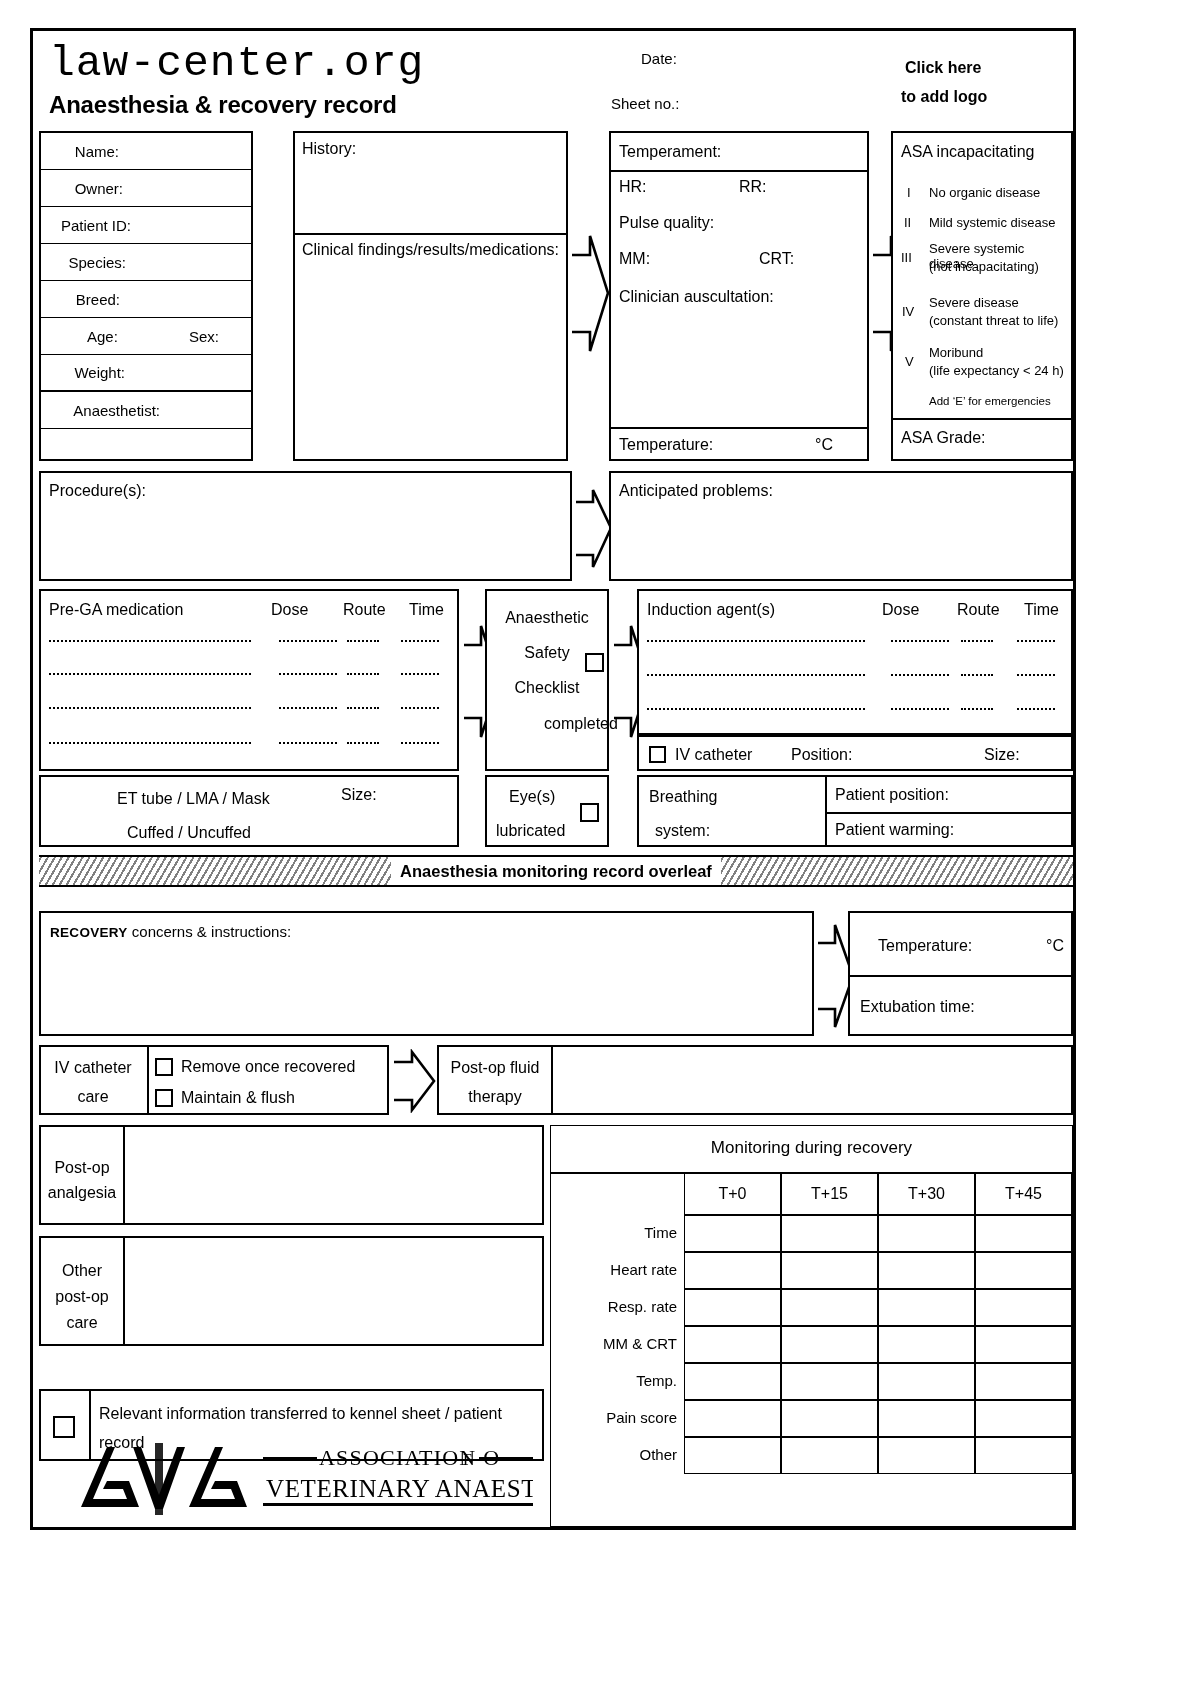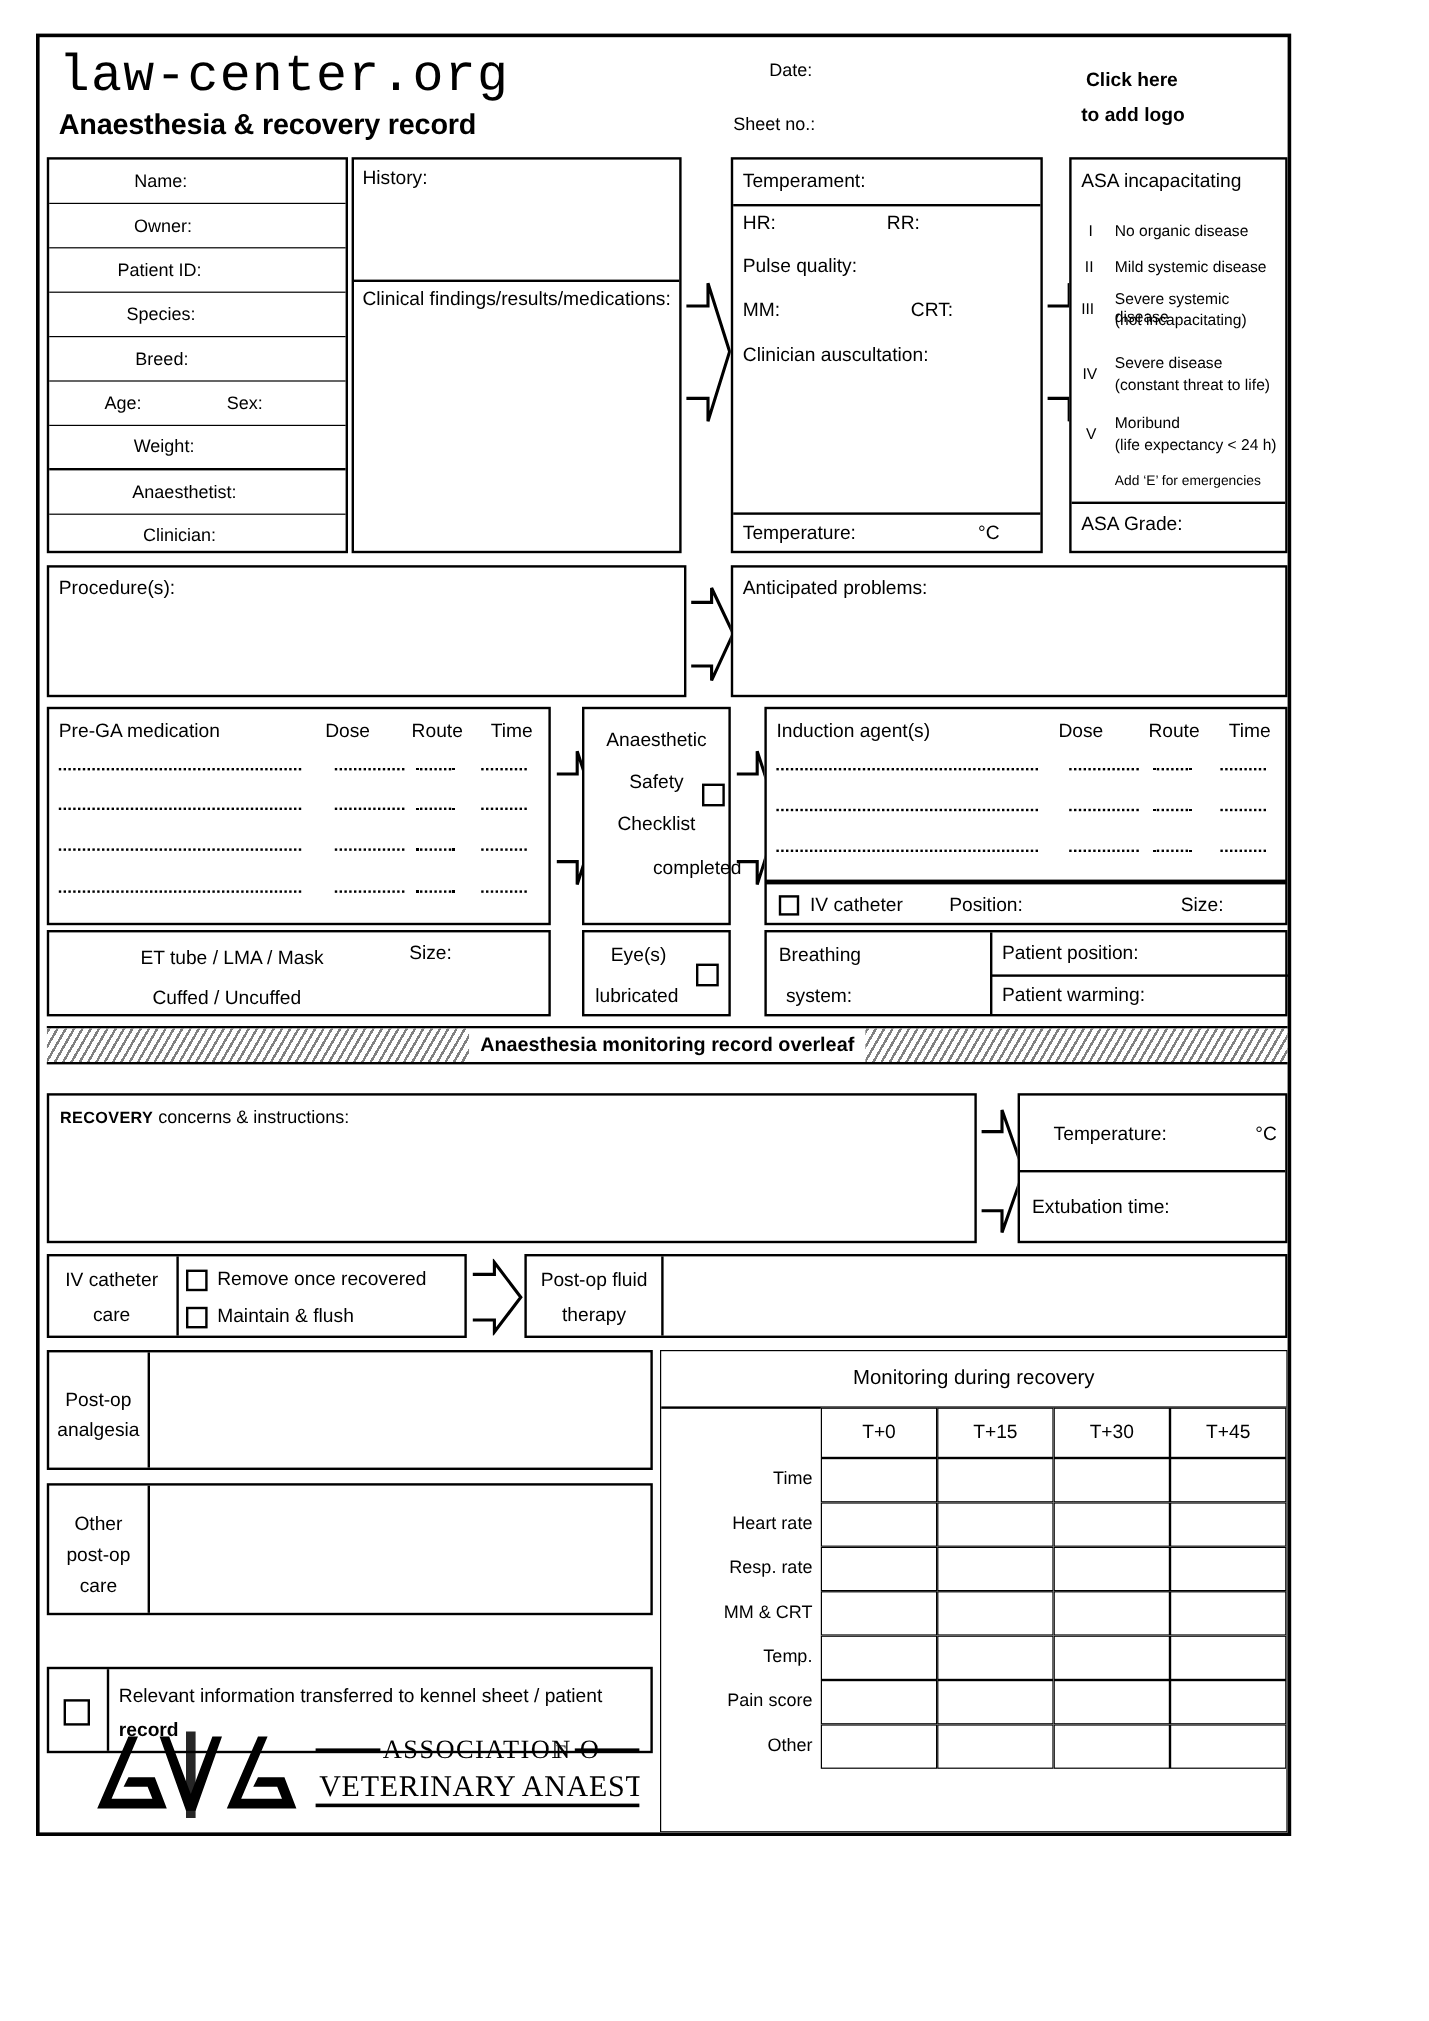--- a/index.html
+++ b/index.html
@@ -80,21 +80,21 @@
 
   <div id="brand">law-center.org</div>
   <div id="subtitle">Anaesthesia &amp; recovery record</div>
 
   <div class="hdr-field" style="left:608px;top:19px;">Date:</div>
   <div class="hdr-field" style="left:578px;top:64px;">Sheet no.:</div>
 
   <div class="hdr-field bold" style="left:872px;top:28px;font-size:16px;">Click here</div>
   <div class="hdr-field bold" style="left:868px;top:57px;font-size:16px;">to add logo</div>
 
-  <div class="bx" style="left:6px;top:100px;width:251px;height:330px;border-width:2.5px;">
+  <div class="bx" style="left:6px;top:100px;width:214px;height:330px;border-width:2.5px;">
     <div class="prow" style="top:0px;height:37px;justify-content:flex-end;padding-right:132px;">
       <span class="k">Name:</span>
     </div>
     <div class="prow" style="top:37px;height:37px;justify-content:flex-end;padding-right:128px;">
       <span class="k">Owner:</span>
     </div>
     <div class="prow" style="top:74px;height:37px;justify-content:flex-end;padding-right:120px;">
       <span class="k">Patient ID:</span>
     </div>
     <div class="prow" style="top:111px;height:37px;justify-content:flex-end;padding-right:125px;">
@@ -105,23 +105,20 @@
     </div>
     <div class="prow" style="top:185px;height:37px;">
       <span class="k" style="position:absolute;left:46px;">Age:</span>
       <span class="k" style="position:absolute;left:148px;">Sex:</span>
     </div>
     <div class="prow" style="top:222px;height:37px;border-bottom-width:2.5px;justify-content:flex-end;padding-right:126px;">
       <span class="k">Weight:</span>
     </div>
     <div class="prow" style="top:259px;height:37px;justify-content:flex-end;padding-right:91px;">
       <span class="k">Anaesthetist:</span>
-    </div>
-    <div class="prow" style="top:296px;height:34px;border-bottom:none;justify-content:flex-end;padding-right:108px;">
-      <span class="k">Clinician:</span>
     </div>
   </div>
 
   <div class="bx" style="left:260px;top:100px;width:275px;height:330px;">
     <div class="lbl" style="position:absolute;left:7px;top:7px;">History:</div>
     <div style="position:absolute;left:0;top:100px;width:100%;height:1.5px;background:#000;"></div>
     <div class="lbl" style="position:absolute;left:7px;top:108px;">Clinical findings/results/medications:</div>
   </div>
 
   <div class="arrowwrap" style="left:535px;top:200px;width:42px;height:125px;">
@@ -351,21 +348,21 @@
     <div class="lbl ctr" style="position:absolute;left:0;top:24px;width:82px;">Other</div>
     <div class="lbl ctr" style="position:absolute;left:0;top:50px;width:82px;">post-op</div>
     <div class="lbl ctr" style="position:absolute;left:0;top:76px;width:82px;">care</div>
     <div style="position:absolute;left:82px;top:0;width:1.5px;height:100%;background:#000;"></div>
   </div>
 
   <div class="bx" style="left:6px;top:1330px;width:505px;height:72px;margin-top:28px;">
     <div class="cbx" style="left:12px;top:25px;width:22px;height:22px;"></div>
     <div style="position:absolute;left:48px;top:0;width:1.5px;height:100%;background:#000;"></div>
     <div class="lbl" style="position:absolute;left:58px;top:14px;">Relevant information transferred to kennel sheet / patient</div>
-    <div class="lbl" style="position:absolute;left:58px;top:43px;font-weight:bold;">record</div>
+    <div class="lbl" style="position:absolute;left:58px;top:43px;">record</div>
   </div>
 
   <div class="bx" style="left:517px;top:1094px;width:523px;height:402px;border-width:1.5px;">
     <div class="lbl ctr" style="position:absolute;left:0;top:13px;width:100%;font-size:17px;">Monitoring during recovery</div>
     <div style="position:absolute;left:0;top:46px;width:100%;height:1.5px;background:#000;"></div>
 
     <div style="position:absolute;left:133px;top:47px;width:388px;height:42px;">
       <div class="bx thin ctr" style="left:0px;top:0;width:97px;height:42px;">
         <div class="vcell">T+0</div>
       </div>

